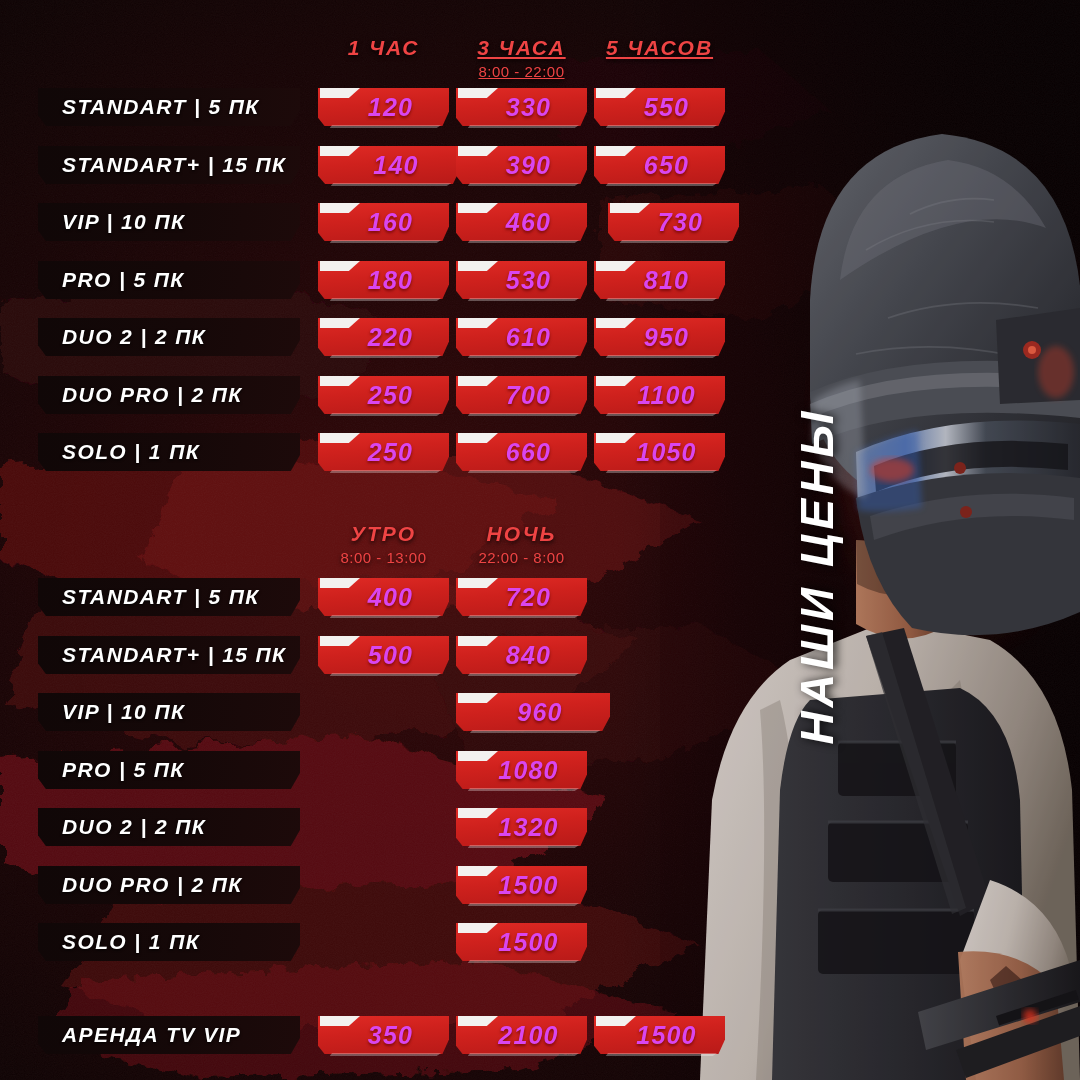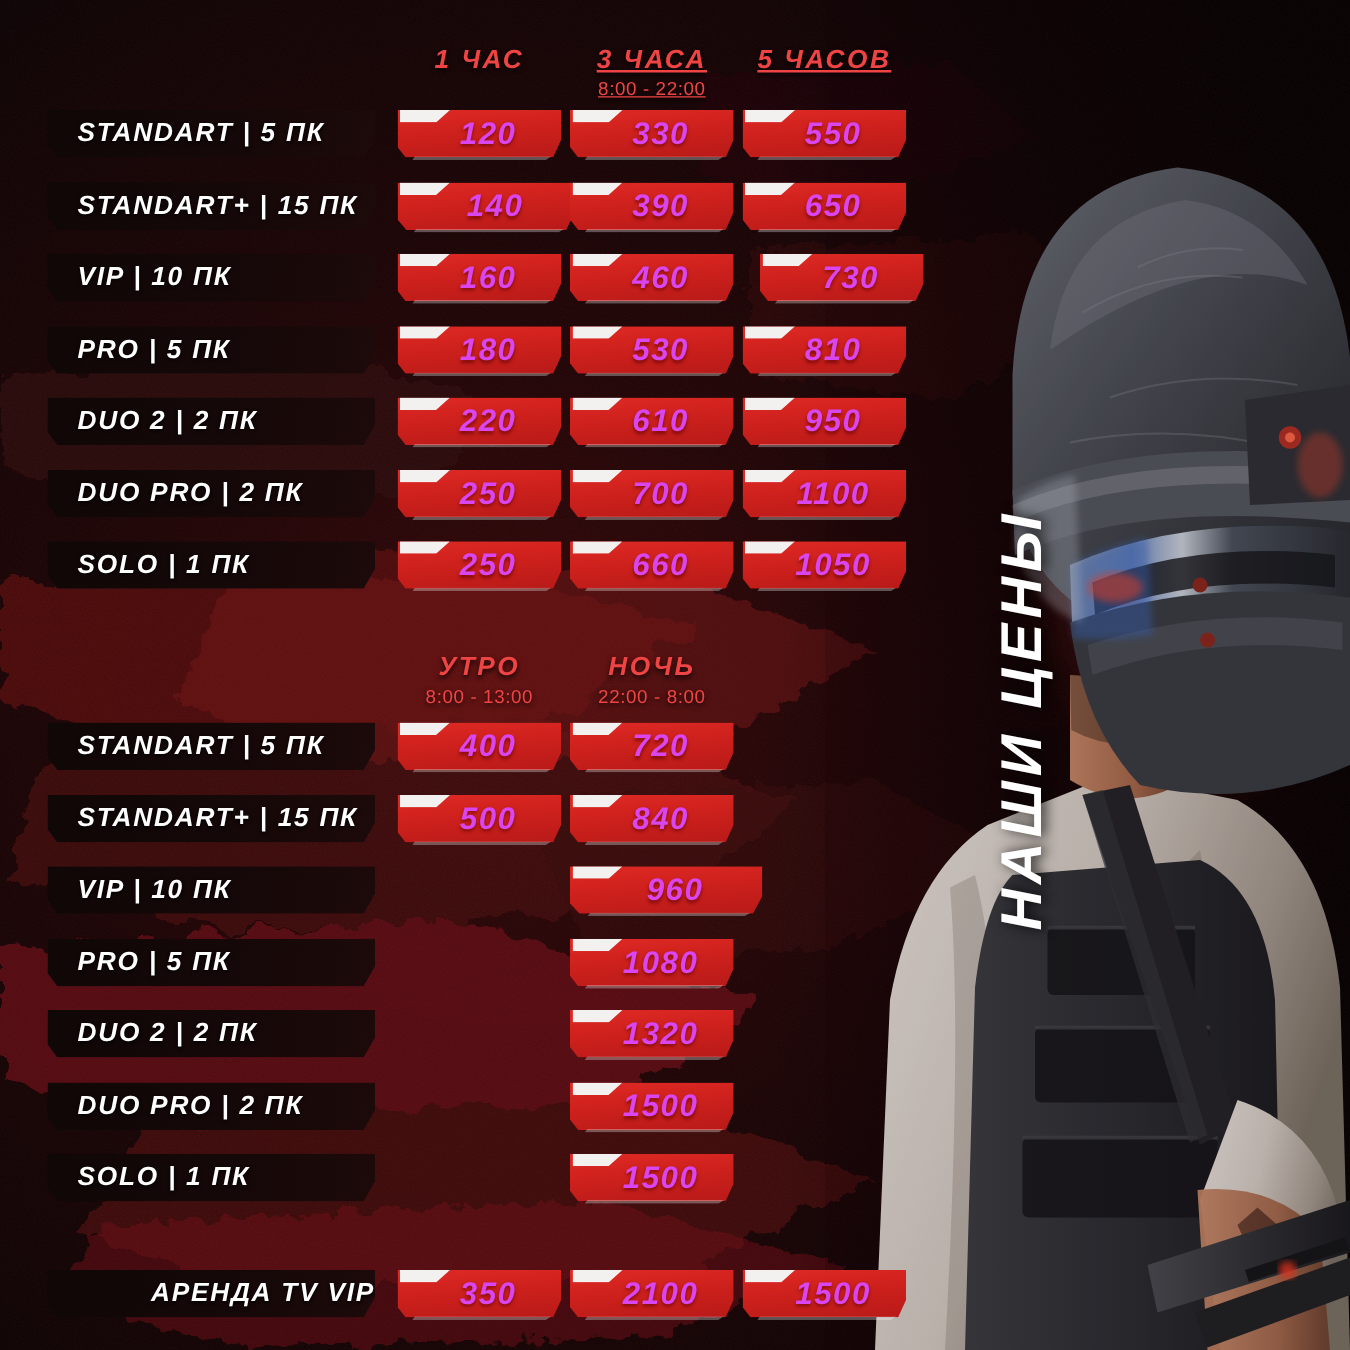--- a/index.html
+++ b/index.html
@@ -514,21 +514,21 @@
       </div>
       <div class="lbl" style="left: 38px; top: 923px; width: 262px;">
         <span>SOLO | 1 ПК</span>
       </div>
       <div class="chip" style="left: 456px; top: 923px; width: 131px;">
         <div class="body"></div>
         <div class="notch"></div>
         <div class="under"></div>
         <div class="val">1500</div>
       </div>
-      <div class="lbl" style="left: 38px; top: 1016px; width: 262px; justify-content: flex-end;">
+      <div class="lbl" style="left: 38px; top: 1016px; width: 262px;">
         <span>АРЕНДА TV VIP</span>
       </div>
       <div class="chip" style="left: 318px; top: 1016px; width: 131px;">
         <div class="body"></div>
         <div class="notch"></div>
         <div class="under"></div>
         <div class="val">350</div>
       </div>
       <div class="chip" style="left: 456px; top: 1016px; width: 131px;">
         <div class="body"></div>

